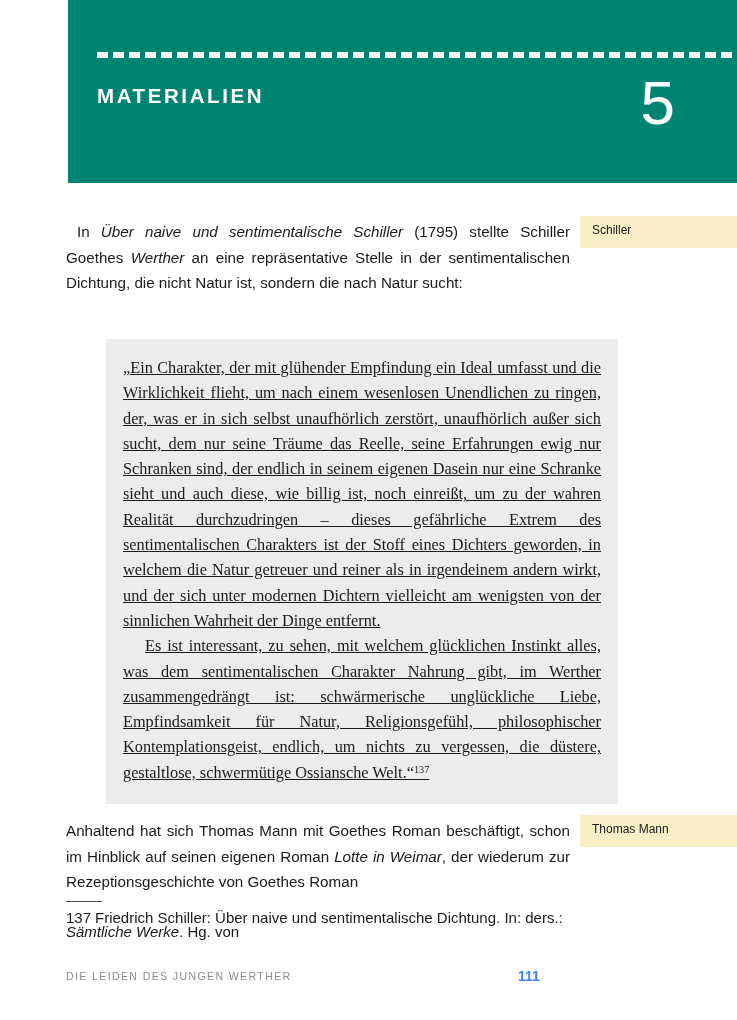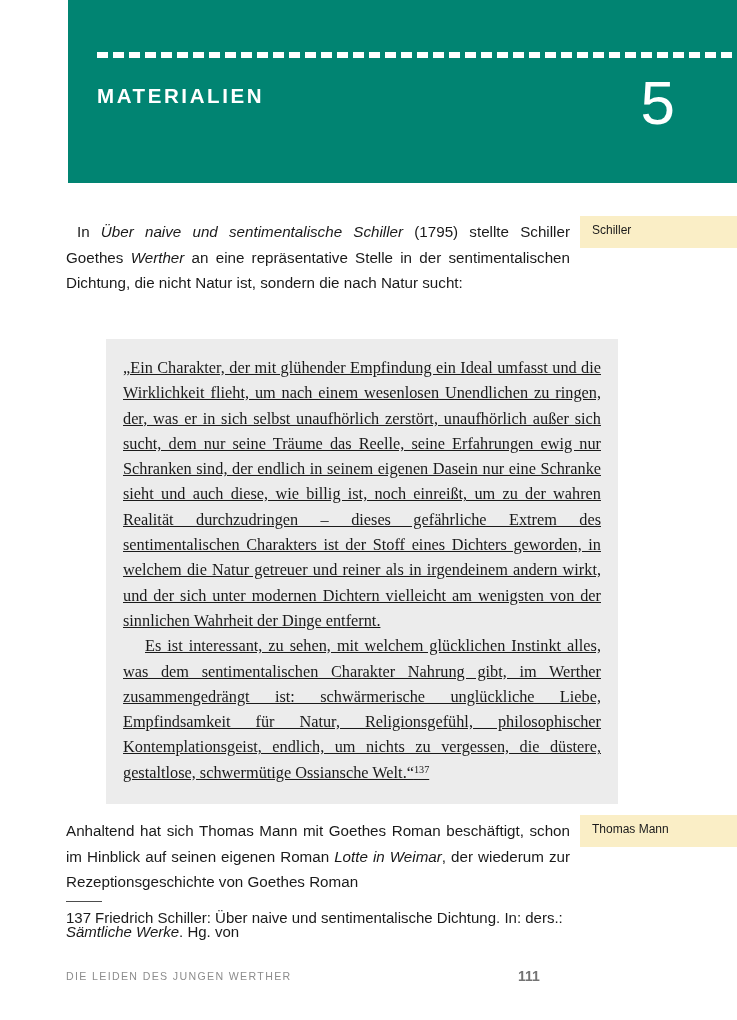--- a/index.html
+++ b/index.html
@@ -174,21 +174,21 @@
     letter-spacing: 1.35px;
     color: #8c8c8c;
     text-transform: uppercase;
   }
   .footer-pageno {
     position: absolute;
     left: 452px;
     top: -2px;
     font-size: 14px;
     font-weight: bold;
-    color: #737373;
+    color: #3b82f6;
   }
 </style>
 </head>
 <body>
 
 <div class="banner">
   <div class="banner-dash"></div>
   <div class="banner-title">MATERIALIEN</div>
   <div class="banner-number">5</div>
 </div>

